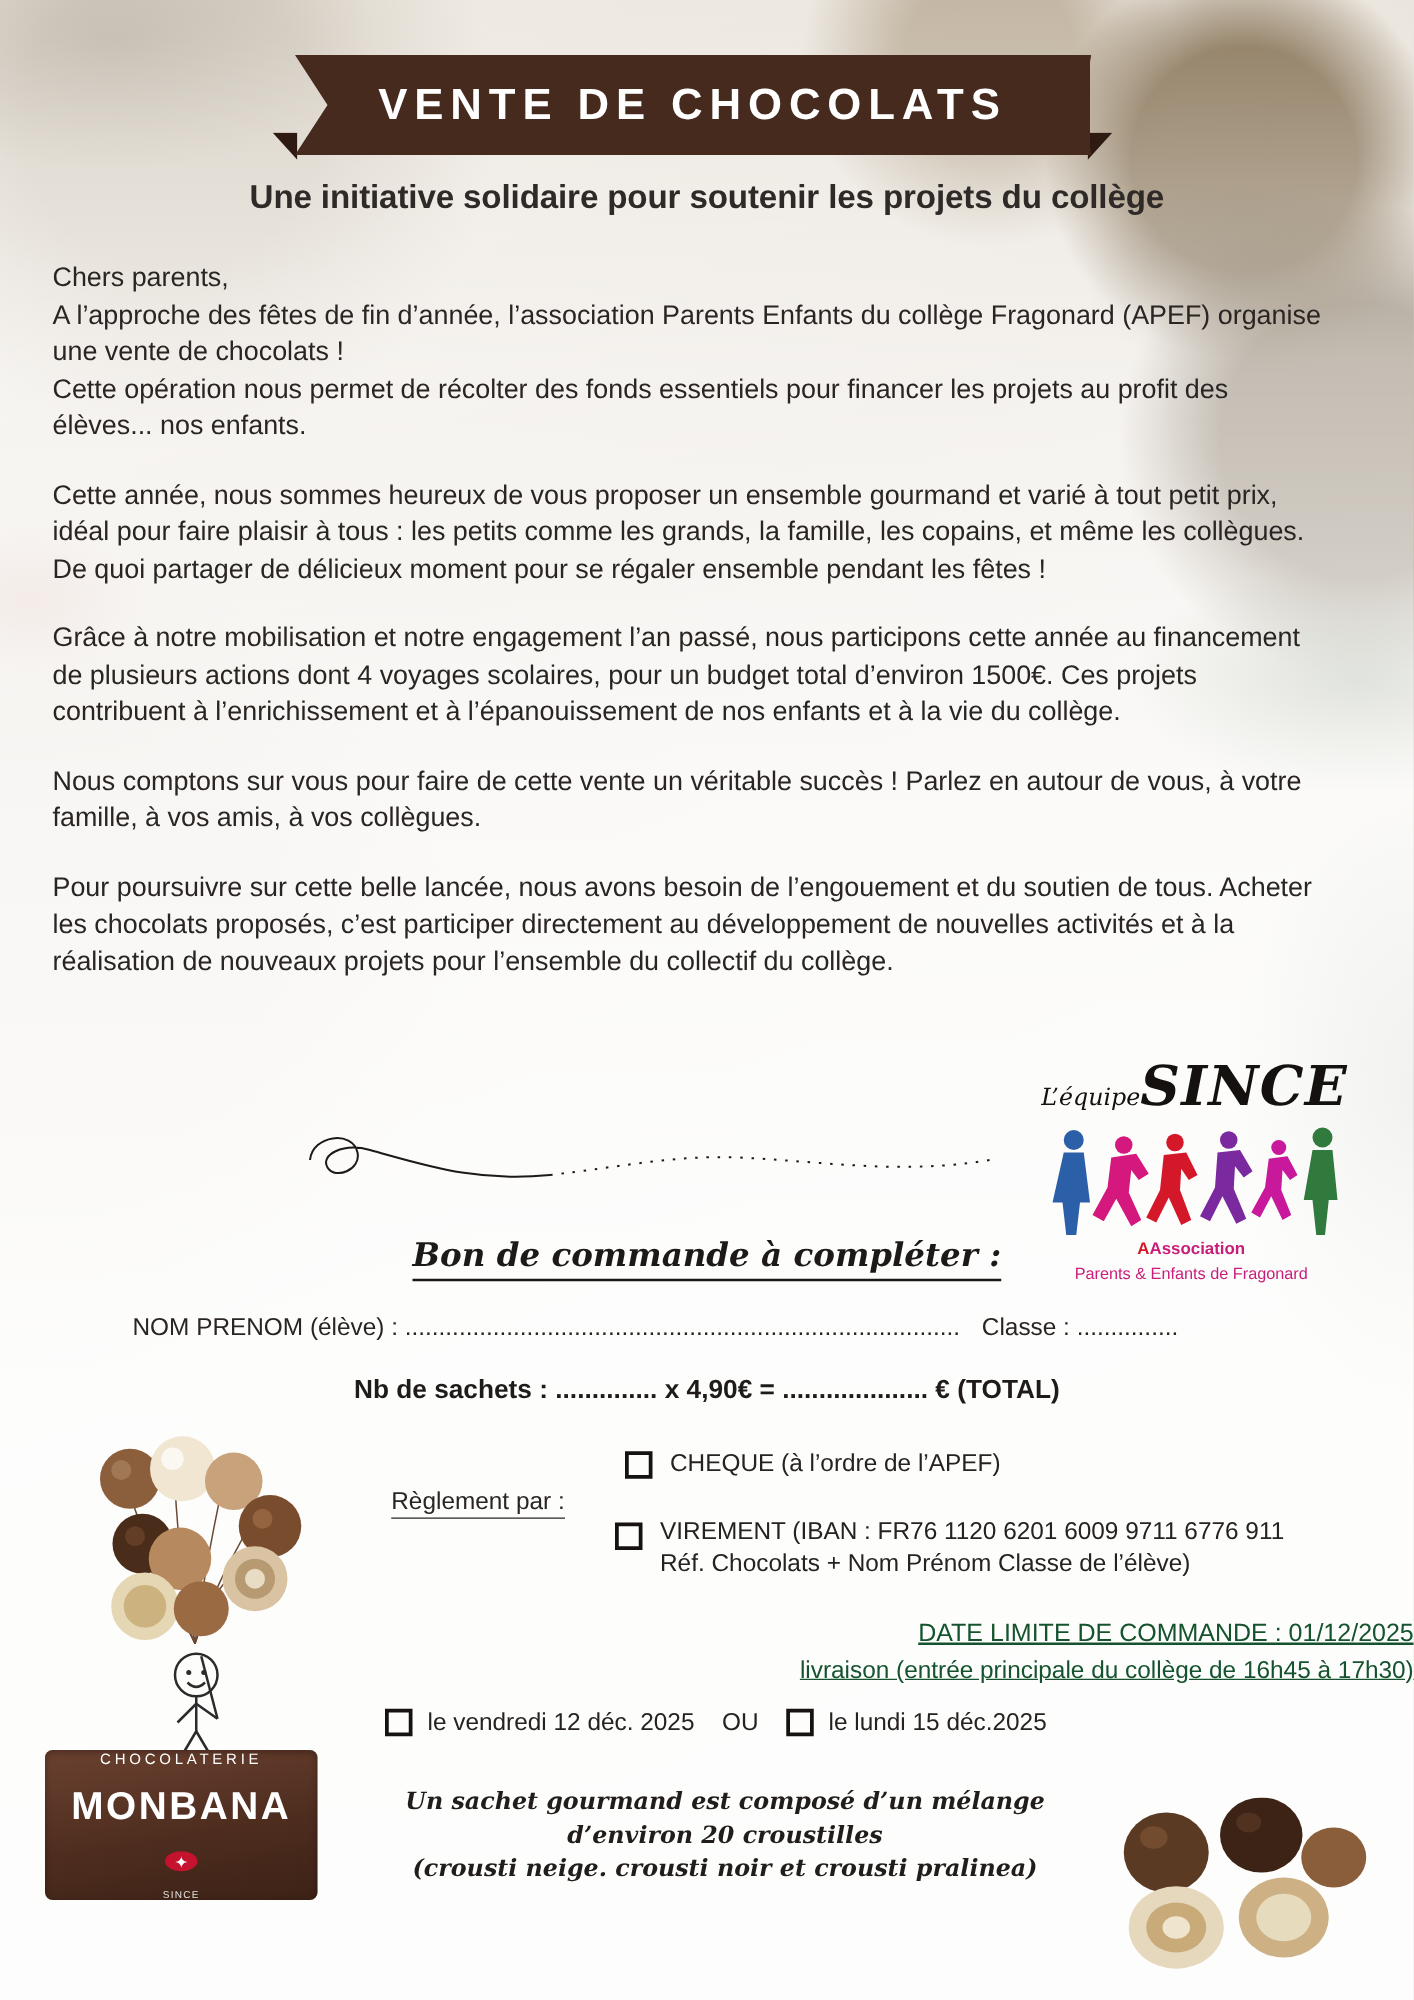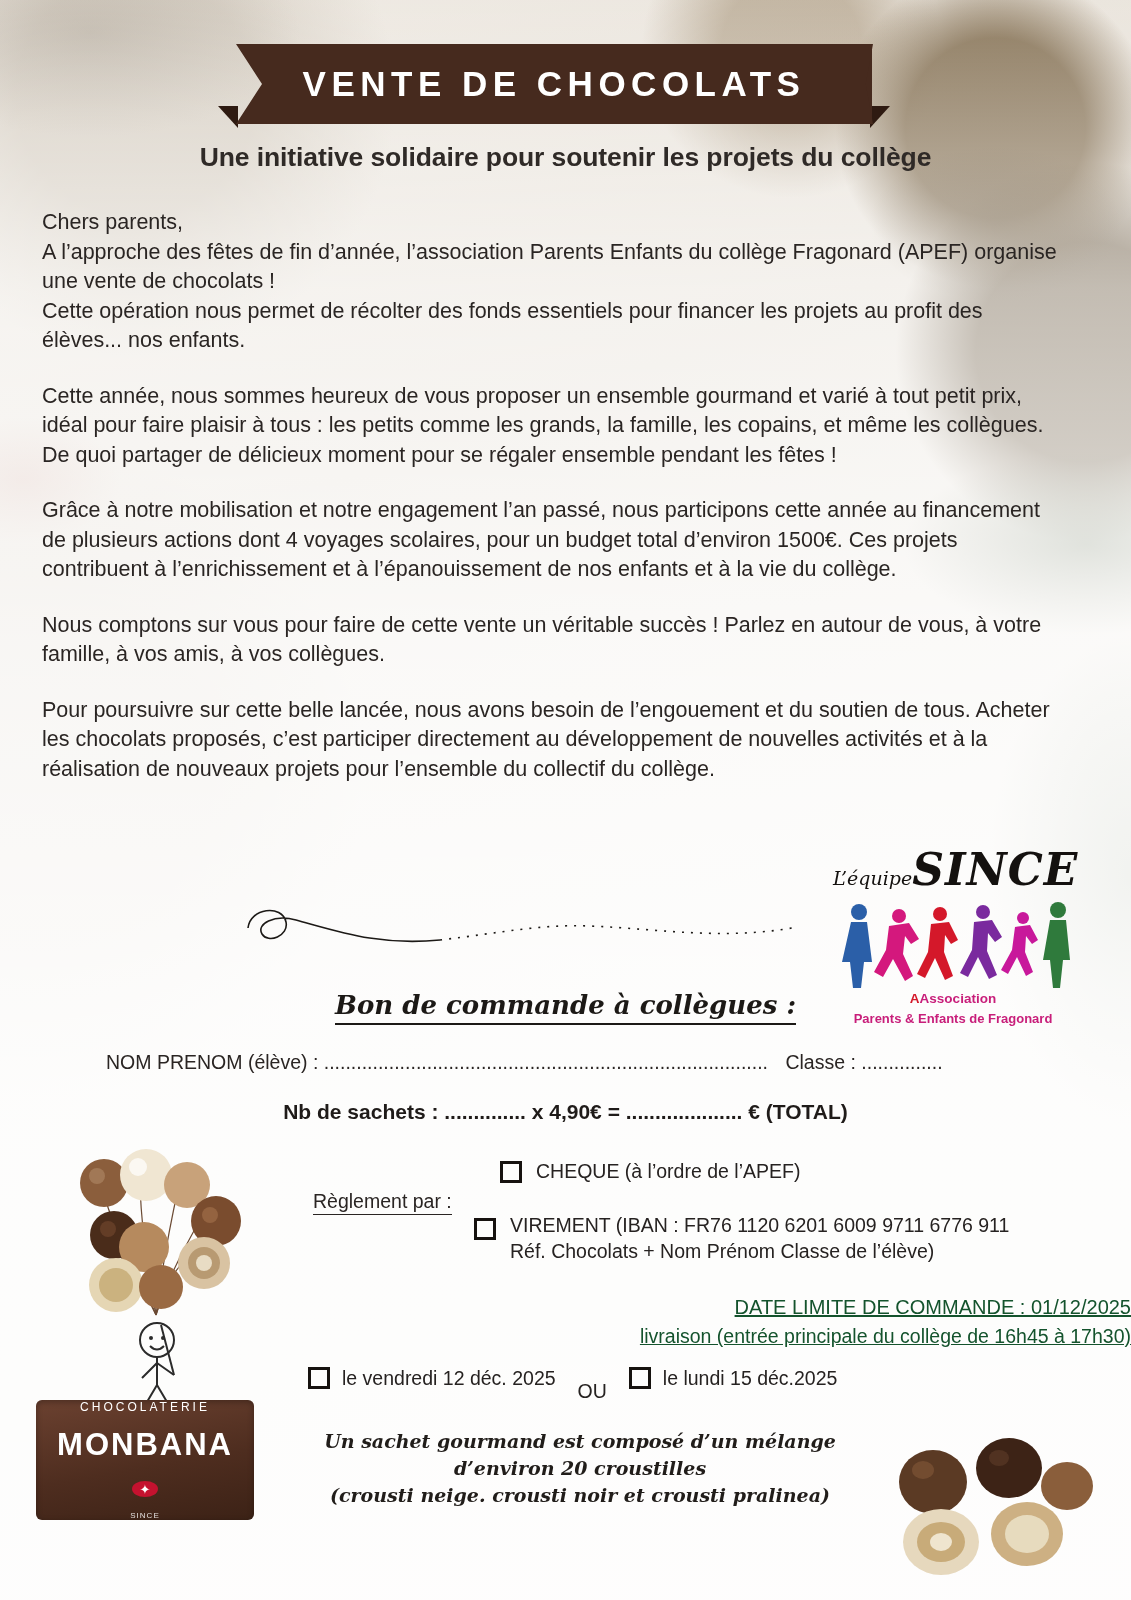--- a/index.html
+++ b/index.html
@@ -102,21 +102,21 @@
     font-size: 44px; letter-spacing: 1px; font-weight: bold;
   }
   .apef-figs { position: absolute; top: 58px; left: 4px; width: 234px; height: 92px; }
   .apef-assoc {
     position: absolute; bottom: 24px; left: 0; width: 100%; text-align: center;
     font-size: 13.5px; font-weight: bold; color: #c81e7a;
   }
   .apef-assoc .a { color: #d4182a; }
   .apef-line {
     position: absolute; bottom: 4px; left: 0; width: 100%; text-align: center;
-    font-size: 13px; font-weight: bold; color: #c81e7a; white-space: nowrap;
+    font-size: 13px; font-weight: normal; color: #c81e7a; white-space: nowrap;
   }
 
   
   .order-title {
     position: absolute; top: 990px; left: 0; width: 100%; text-align: center;
     font-family: "DejaVu Serif", serif; font-style: italic; font-weight: bold;
     font-size: 26px; color: #1c1916;
   }
   .order-title span {
     border-bottom: 2px solid #1c1916; padding-bottom: 3px;
@@ -138,36 +138,36 @@
   }
   .reglement-label span { border-bottom: 1.5px solid #2a2523; padding-bottom: 2px; }
 
   .cb {
     display: inline-block; width: 22px; height: 22px;
     border: 3.5px solid #16120f; background: transparent;
     vertical-align: middle;
   }
   .pay-opt-1 { position: absolute; top: 1160px; left: 500px; white-space: nowrap; }
   .pay-opt-1 .txt { font-size: 19.5px; margin-left: 14px; vertical-align: middle; }
-  .pay-opt-2 { position: absolute; top: 1212px; left: 474px; display: flex; align-items: flex-start; justify-content: flex-end; }
+  .pay-opt-2 { position: absolute; top: 1212px; left: 492px; display: flex; align-items: flex-start; justify-content: flex-end; }
   .pay-opt-2 .cb { margin-top: 6px; flex: 0 0 auto; }
   .pay-opt-2 .txt { font-size: 19.5px; line-height: 26px; margin-left: 14px; }
 
   .deadline {
     position: absolute; top: 1293px; left: 0; width: 100%; text-align: right;
     font-size: 20px; color: #14532d; line-height: 29px; text-decoration: underline;
   }
   .deadline .l2 { font-size: 19.5px; }
 
   .delivery-row {
     position: absolute; top: 1367px; left: 308px; width: 640px;
     display: flex; align-items: flex-start; font-size: 19.5px; white-space: nowrap;
   }
   .delivery-row .cb { margin-right: 12px; }
-  .delivery-row .ou { margin: 13px 22px; }
+  .delivery-row .ou { margin: 0 22px; }
 
   .footnote {
     position: absolute; top: 1428px; left: 300px; width: 560px; text-align: center;
     font-family: "DejaVu Serif", serif; font-style: italic; font-weight: bold;
     font-size: 19px; line-height: 27px; color: #211d1a;
   }
 
   
   .monbana {
     position: absolute; left: 36px; top: 1400px; width: 218px; height: 120px;
@@ -263,21 +263,21 @@
       <g fill="#2f7a3c">
         <circle cx="221" cy="12" r="8"></circle>
         <path d="M213,22 h16 l4,40 h-7 l-3,28 h-7 l-3,-28 h-7 z"></path>
       </g>
     </svg>
     <div class="apef-assoc"><span class="a">A</span><span>Association</span></div>
     <div class="apef-line">Parents &amp; Enfants de Fragonard</div>
   </div>
 
   <div class="order-title">
-    <span>Bon de commande à collègues :</span>
+    <span>Bon de commande à compléter :</span>
   </div>
 
   <div class="nom-line">
     <span>NOM PRENOM (élève) : ..................................................................................</span>
     <span style="margin-left:12px">Classe : ...............</span>
   </div>
 
   <div class="sachets-line">Nb de sachets : .............. x 4,90€ = .................... € (TOTAL)</div>
 
   <div class="reglement-label">

